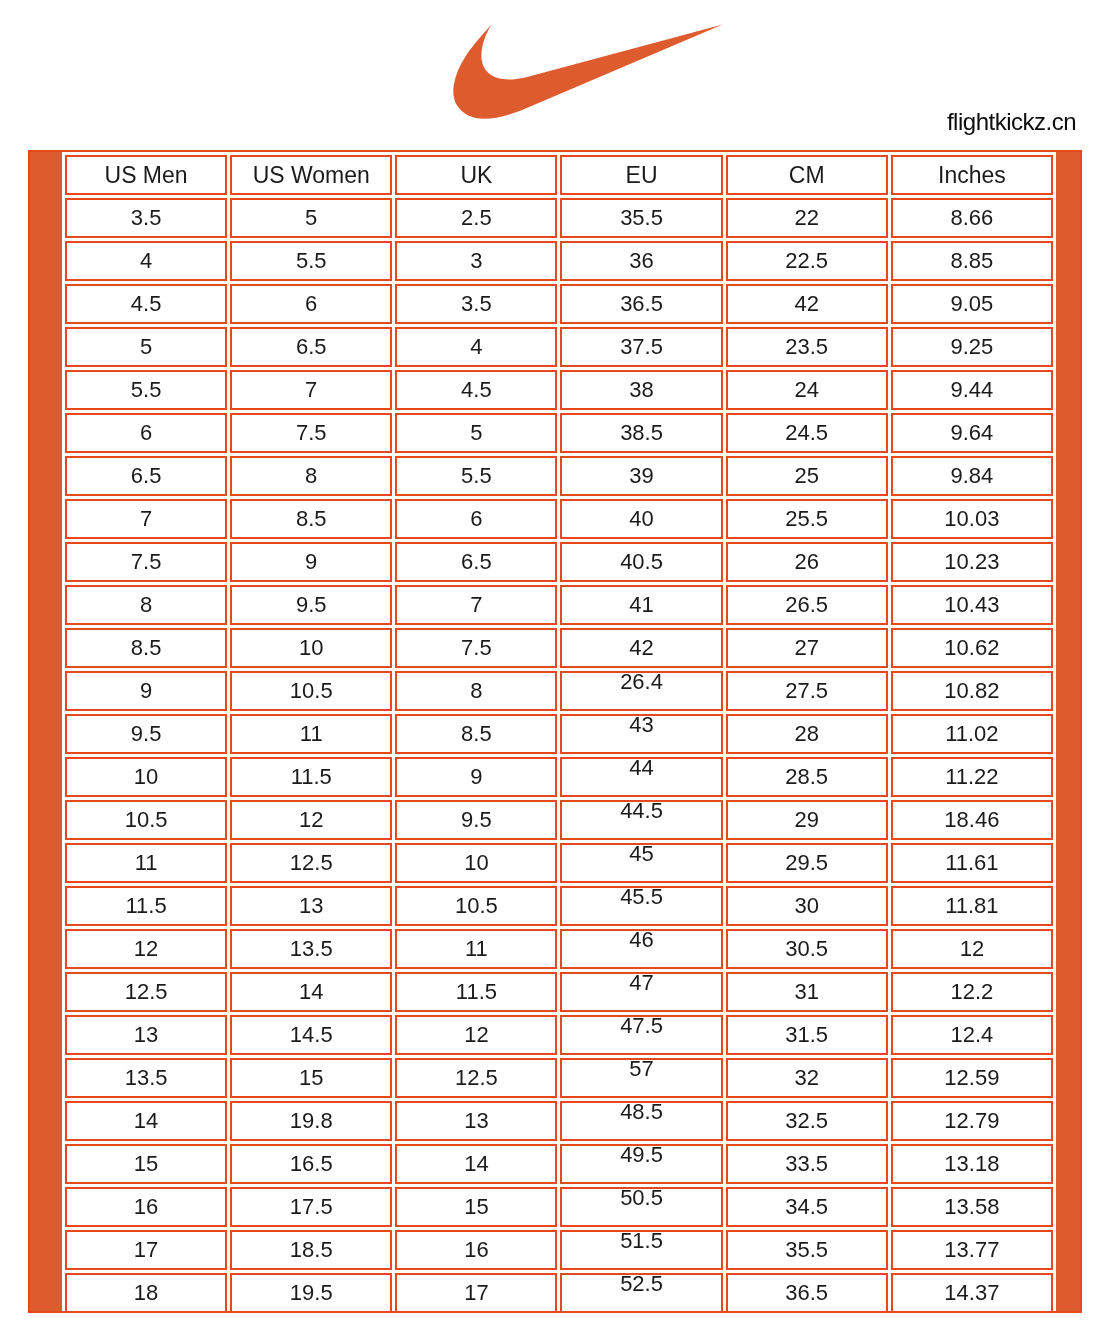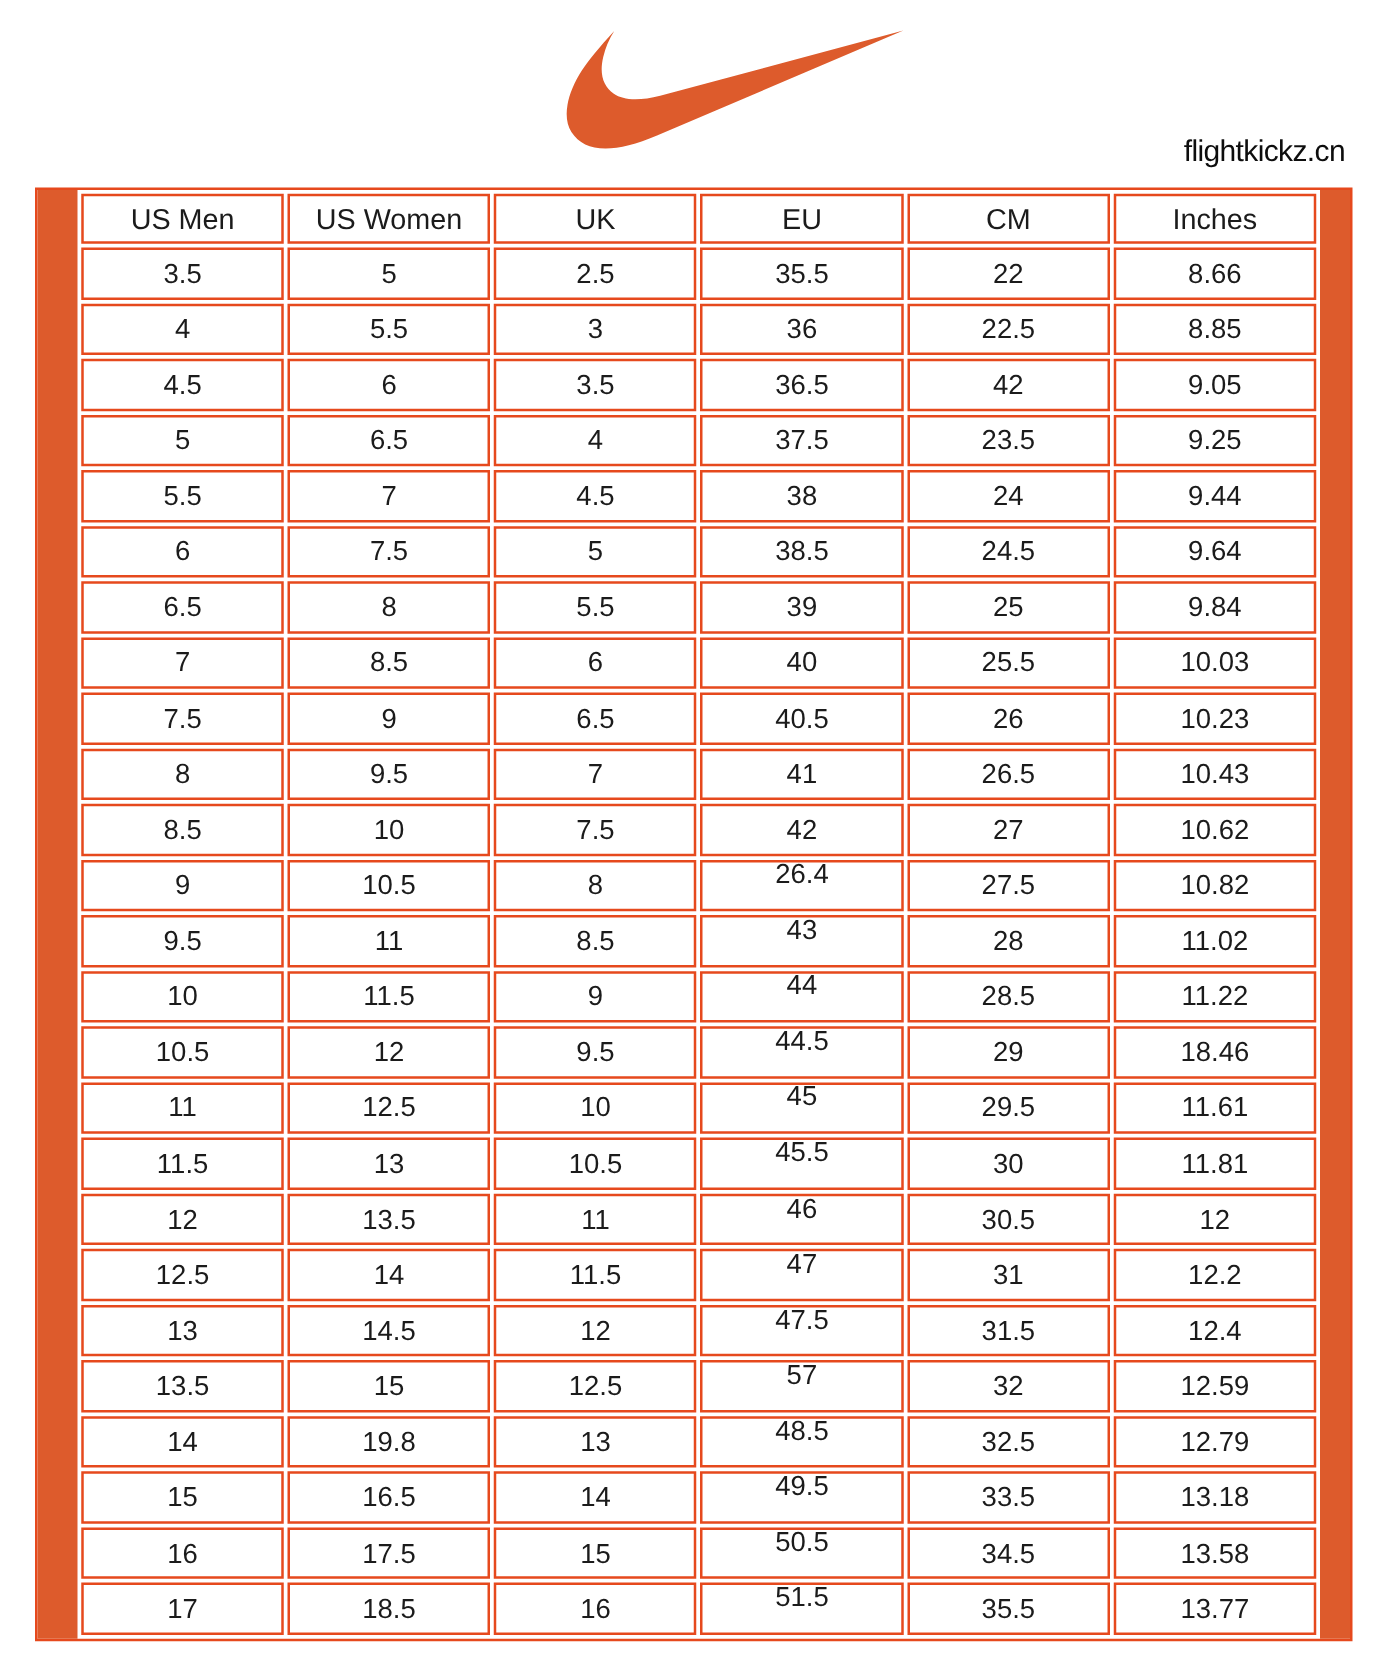--- a/index.html
+++ b/index.html
@@ -296,16 +296,24 @@
           <td><span>13.58</span></td>
         </tr>
         <tr>
           <td><span>17</span></td>
           <td><span>18.5</span></td>
           <td><span>16</span></td>
           <td><span class="raised">51.5</span></td>
           <td><span>35.5</span></td>
           <td><span>13.77</span></td>
         </tr>
+        <tr>
+          <td><span>18</span></td>
+          <td><span>19.5</span></td>
+          <td><span>17</span></td>
+          <td><span class="raised">52.5</span></td>
+          <td><span>36.5</span></td>
+          <td><span>14.37</span></td>
+        </tr>
       </tbody>
   </table>
   <div class="bar right"></div>
 </div>
 
 </body></html>

